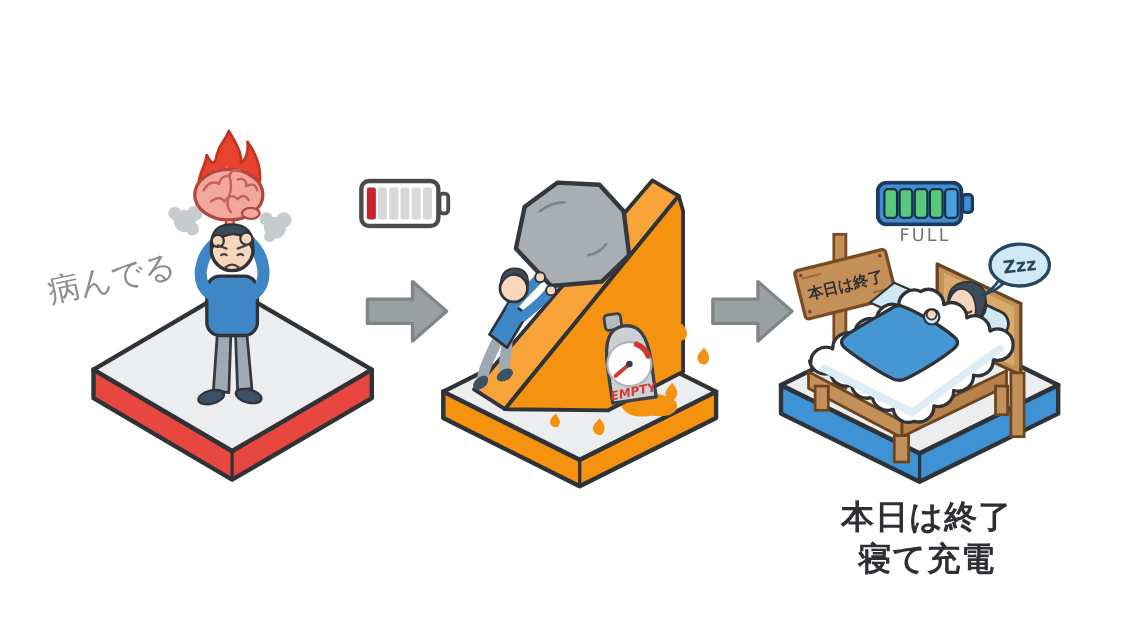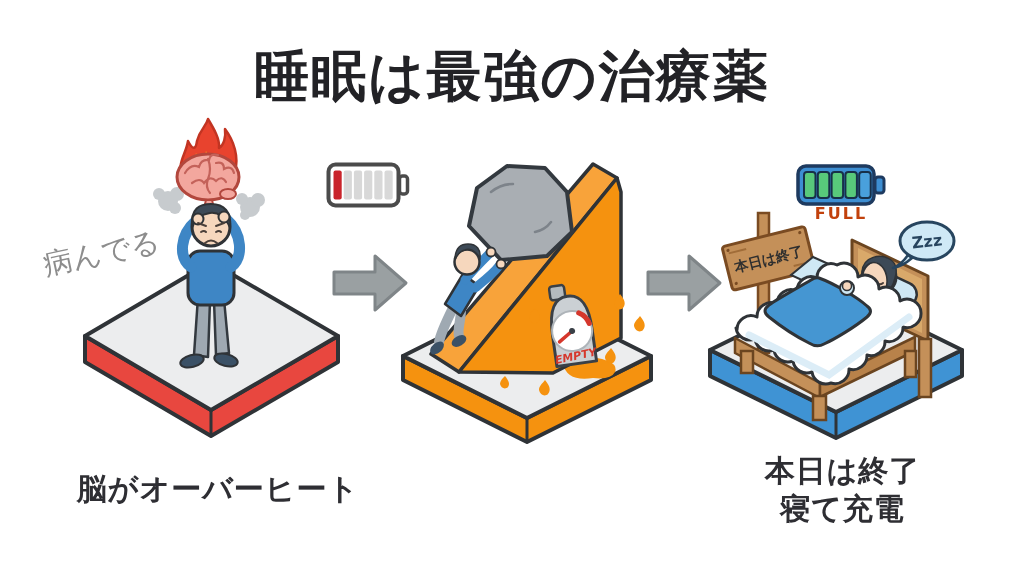--- a/index.html
+++ b/index.html
@@ -7,30 +7,29 @@
           font-family:"DejaVu Sans",sans-serif;}
   .abs{position:absolute;}
   .title{left:0;top:40px;width:1024px;text-align:center;font-size:55px;font-weight:800;
          color:#222226;letter-spacing:2px;}
   .annotation{left:44px;top:246px;font-size:29px;color:#8d8d8d;transform:rotate(-12deg);
               transform-origin:left center;white-space:nowrap;}
   .caption{font-size:30px;font-weight:700;color:#2e2e33;text-align:center;letter-spacing:1px;line-height:38px;}
   .cap1{left:28px;top:470px;width:380px;}
   .cap2{left:420px;top:452px;width:230px;}
   .cap3{left:725px;top:452px;width:235px;}
-  .full-label{left:796px;top:204px;width:90px;text-align:center;font-size:16px;font-weight:700;
-              color:#c2410c;letter-spacing:2px;}
+  .full-label{left:796px;top:204px;width:90px;text-align:center;font-size:16px;font-weight:400;
+              color:#737373;letter-spacing:2px;}
   svg{display:block;}
 </style>
 </head>
 <body>
 
 <div class="canvas">
 
-  <div class="abs title">睡眠は最強の治療薬</div>
 
   <svg class="abs" style="left:40px;top:115px" width="300" height="340" viewBox="0 0 300 340">
 
     <path d="M45 221 L45 247 L171 321 L298 247 L298 221 L171 295 Z" stroke="#2f3337" stroke-width="4" stroke-linejoin="round" fill="#e8473f"></path>
     <path d="M171 295 L171 321" stroke="#2f3337" stroke-width="3"></path>
     <path d="M45 221 L171 147 L298 221 L171 295 Z" stroke="#2f3337" stroke-width="4" stroke-linejoin="round" fill="#ecedee"></path>
 
     <g fill="#c7cbce">
       <circle cx="128" cy="86" r="10"></circle>
         <circle cx="137" cy="79" r="7"></circle>
@@ -226,21 +225,20 @@
     <g stroke="#173049" stroke-width="2" fill="#58c97b">
       <rect x="8" y="8" width="11.5" height="26" rx="3"></rect>
         <rect x="21.8" y="8" width="11.5" height="26" rx="3"></rect>
       <rect x="35.6" y="8" width="11.5" height="26" rx="3"></rect>
         <rect x="49.4" y="8" width="11.5" height="26" rx="3"></rect>
     </g>
     <rect x="63.2" y="8" width="11.5" height="26" rx="3" fill="#49a0dc" stroke="#173049" stroke-width="2"></rect>
   </svg>
   <div class="abs full-label">FULL</div>
 
-  <div class="abs caption cap1">脳がオーバーヒート</div>
   <div class="abs caption cap2">
   </div>
   <div class="abs caption cap3">
     <div>本日は終了</div>
     <div>寝て充電</div>
   </div>
 
 </div>
 
 </body></html>

